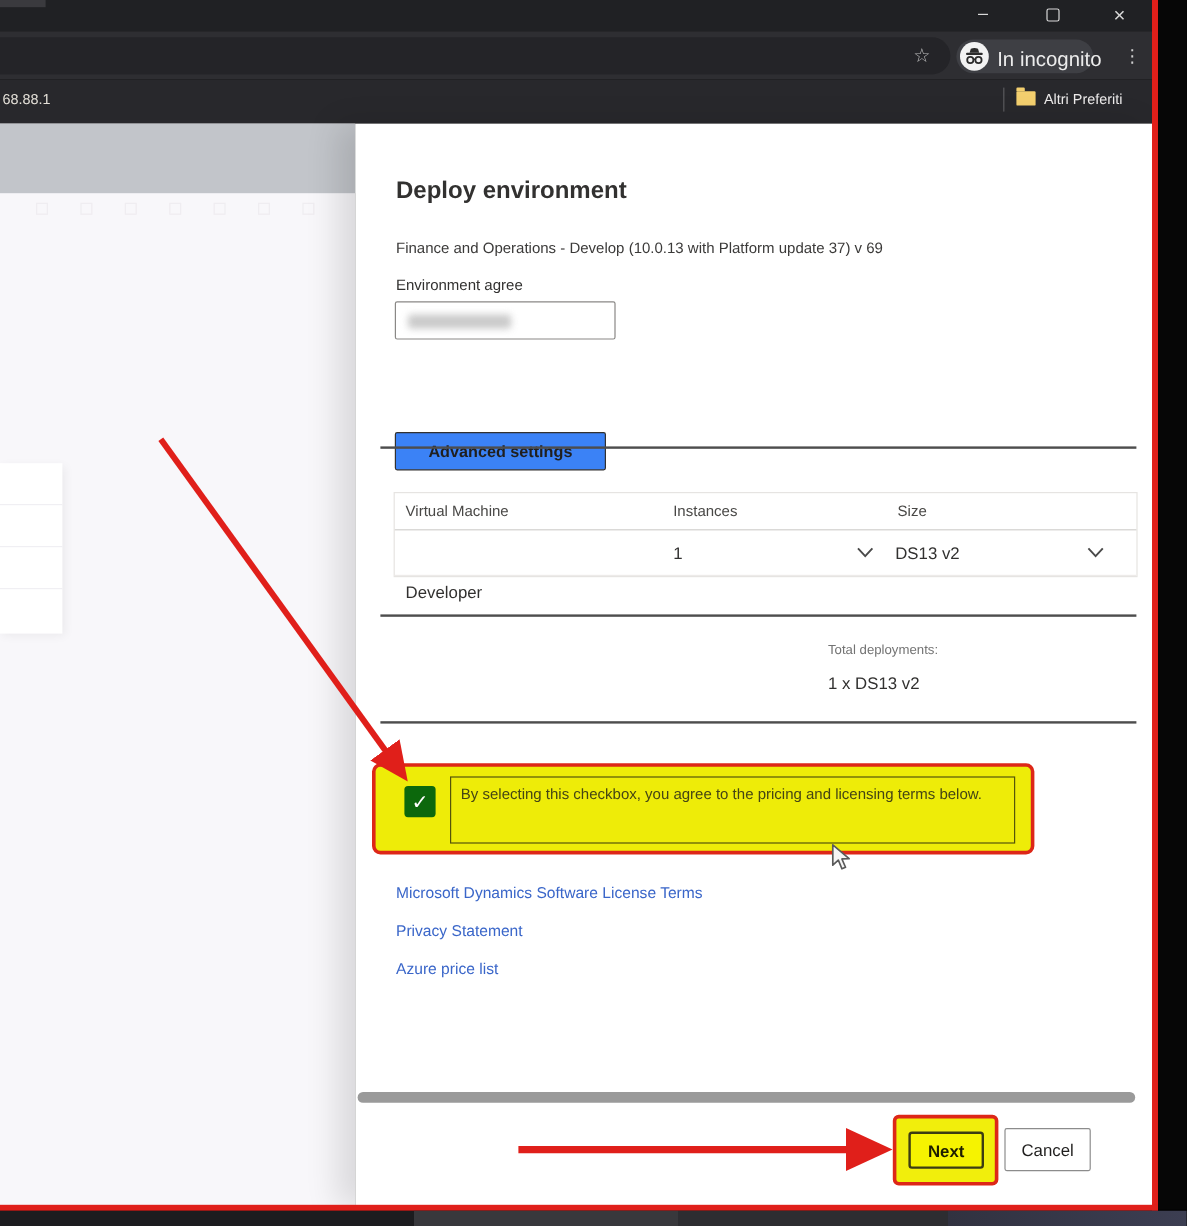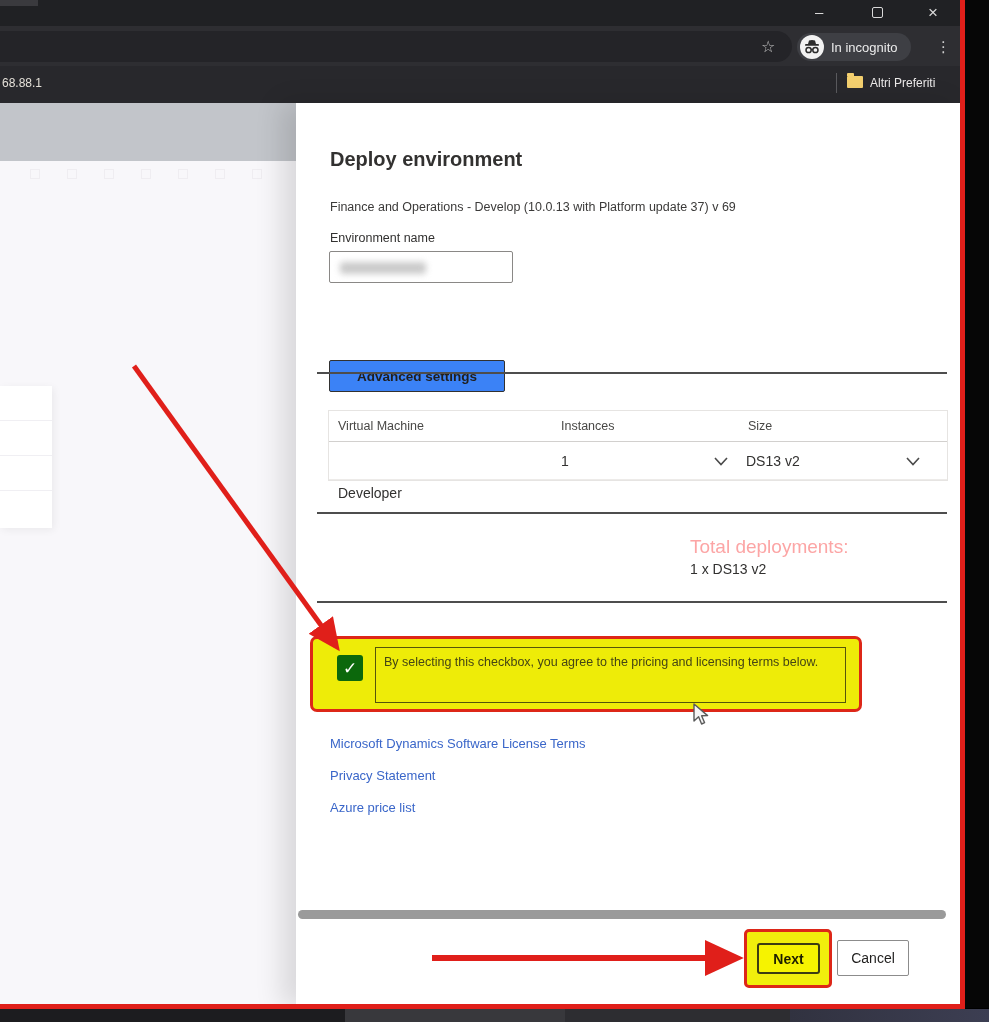--- a/index.html
+++ b/index.html
@@ -11,21 +11,21 @@
   
   .titlebar { left:0; top:0; width:965px; height:26px; background:#202124; }
   .tab-remnant { left:0; top:0; width:38px; height:6px; background:#3a3a3e; }
   .win-glyph { color:#d9d9d9; font-size:15px; line-height:1; }
   .max-box { width:11px; height:11px; border:1.5px solid #d9d9d9; border-radius:2px; }
   .toolbar { left:0; top:26px; width:965px; height:40px; background:#2e2e32; }
   .omnibox { left:-20px; top:31px; width:812px; height:31px; background:#242428; border-radius:16px; }
   .star { color:#bdbdbd; font-size:16px; }
   .incog-pill { left:797px; top:33px; width:114px; height:28px; background:#3e3f44; border-radius:14px; }
   .incog-circle { left:800px; top:35px; width:24px; height:24px; background:#f2f2f2; border-radius:50%; display:flex; align-items:center; justify-content:center; }
-  .incog-label { left:831px; top:40px; font-size:13px; color:#ececec; }
+  .incog-label { left:831px; top:40px; font-size:17px; color:#ececec; }
   .dots { color:#cfcfcf; font-size:15px; letter-spacing:0; }
   .bookmarks { left:0; top:66px; width:965px; height:37px; background:#28282c; }
   .bm-left { left:2px; top:76px; font-size:12px; color:#e4e0d8; }
   .bm-sep { left:836px; top:73px; width:1px; height:20px; background:#5a5a5e; }
   .folder { left:847px; top:76px; width:16px; height:12px; background:#f3cf6e; border-radius:1px; }
   .folder:before { content:""; position:absolute; left:0; top:-3px; width:7px; height:3px; background:#f3cf6e; border-radius:1px 1px 0 0; }
   .bm-label { left:870px; top:76px; font-size:12px; color:#eceaea; }
 
   
   .page-left { left:0; top:103px; width:296px; height:905px; background:#f8f7fa; }
@@ -47,21 +47,21 @@
   .divider { height:2px; background:#4d4d4d; left:317px; width:630px; }
 
   .vmtable { left:328px; top:410px; width:620px; border:1px solid #e6e4e2; background:#fff; }
   .vm-head { position:relative; height:31px; border-bottom:1px solid #d2d0ce;text-align:right; }
   .vm-row  { position:relative; height:38px; border-bottom:1px solid #edebe9; }
   .vm-head span, .vm-row span { position:absolute; top:50%; transform:translateY(-50%); }
   .th { font-size:12.5px; color:#494846; }
   .td { font-size:14px; color:#323130; }
   .chev { position:absolute; top:50%; transform:translateY(-50%); }
 
-  .totals1 { left:690px; top:536px; font-size:19px; color:#fca5a5; }
+  .totals1 { left:690px; top:536px; font-size:11px; color:#737373; }
   .totals2 { left:690px; top:561px; font-size:14px; color:#323130; }
 
   .hl-box { left:310px; top:636px; width:552px; height:76px; background:#eeec08; border:3px solid #dd2718; border-radius:7px; }
   .chk { left:337px; top:655px; width:26px; height:26px; background:#0c680c; border-radius:3px; display:flex; align-items:center; justify-content:center;
          color:#fff; font-size:17px; line-height:1; }
   .chk-text-box { left:375px; top:647px; width:471px; height:56px; border:1px solid #55550a; padding:4px 8px;
                   font-size:12.5px; line-height:1.6; color:#454514; }
 
   .lnk { font-size:13px; color:#3a66c9; left:330px; }
   .scrollbar { left:298px; top:910px; width:648px; height:9px; background:#9a9a9a; border-radius:4.5px; }
@@ -128,21 +128,21 @@
   <div class="abs left-card">
     <div class="row"></div>
     <div class="row"></div>
     <div class="row"></div>
     <div class="row"></div>
   </div>
 
   <div class="abs panel"></div>
   <div class="abs h1">Deploy environment</div>
   <div class="abs subtitle">Finance and Operations - Develop (10.0.13 with Platform update 37) v 69</div>
-  <div class="abs field-label">Environment name</div>
+  <div class="abs field-label">Environment agree</div>
   <div class="abs input">
     <div class="abs blur-blob"></div>
   </div>
   <div class="abs btn-adv">Advanced settings</div>
 
   <div class="abs divider" style="top:372px;"></div>
 
   <div class="abs vmtable">
     <div class="vm-head">
       <span class="th" style="left:9px;">Virtual Machine</span>

